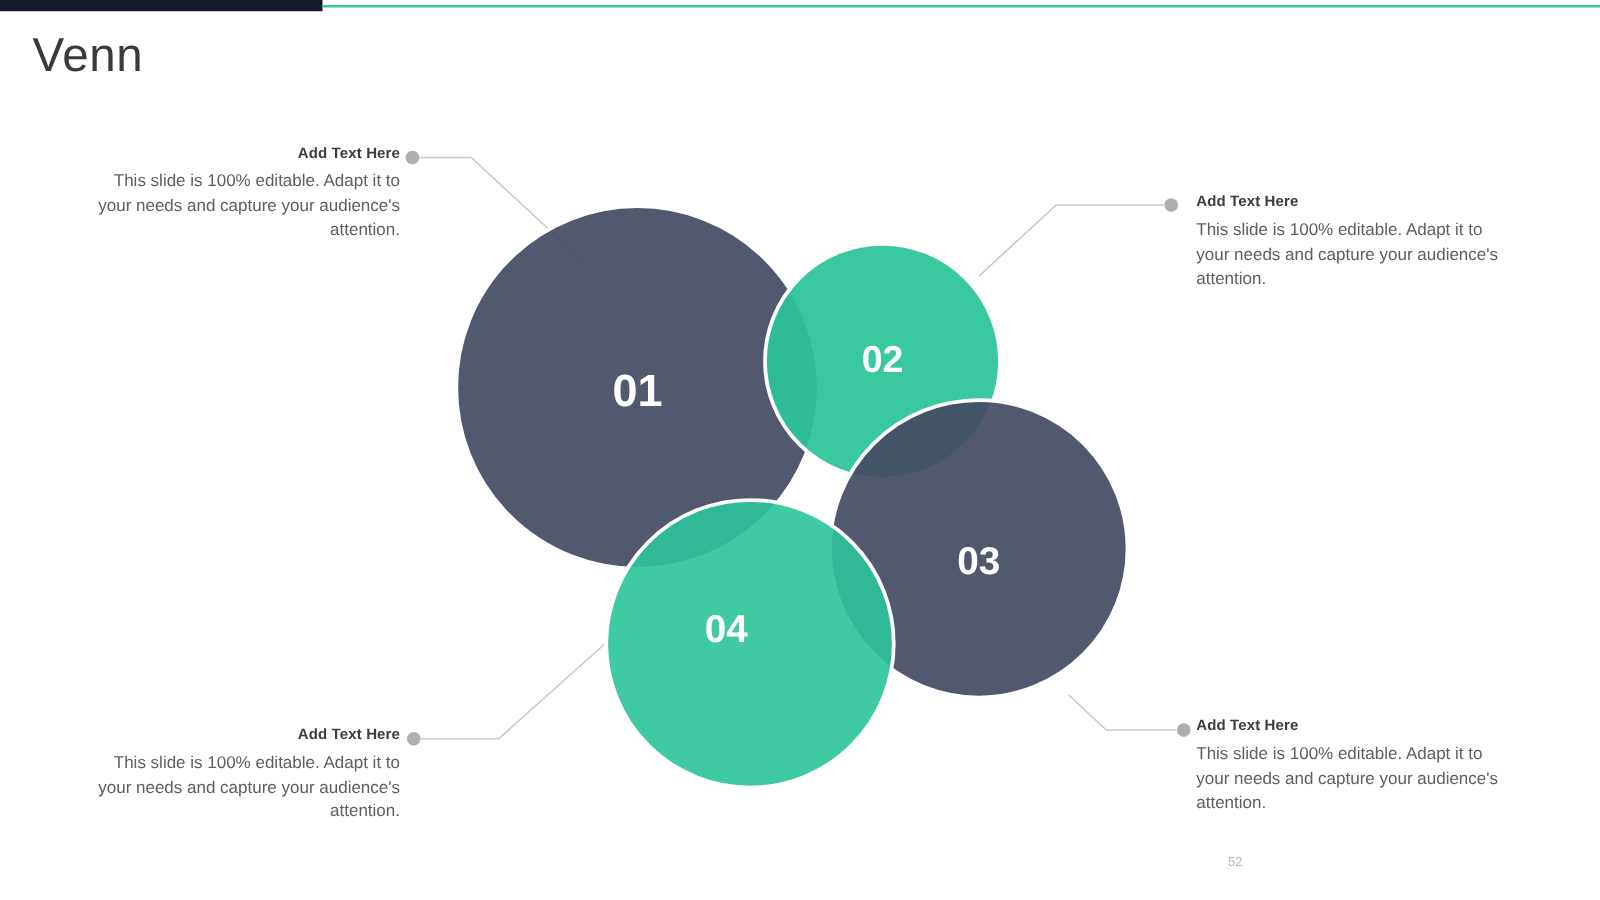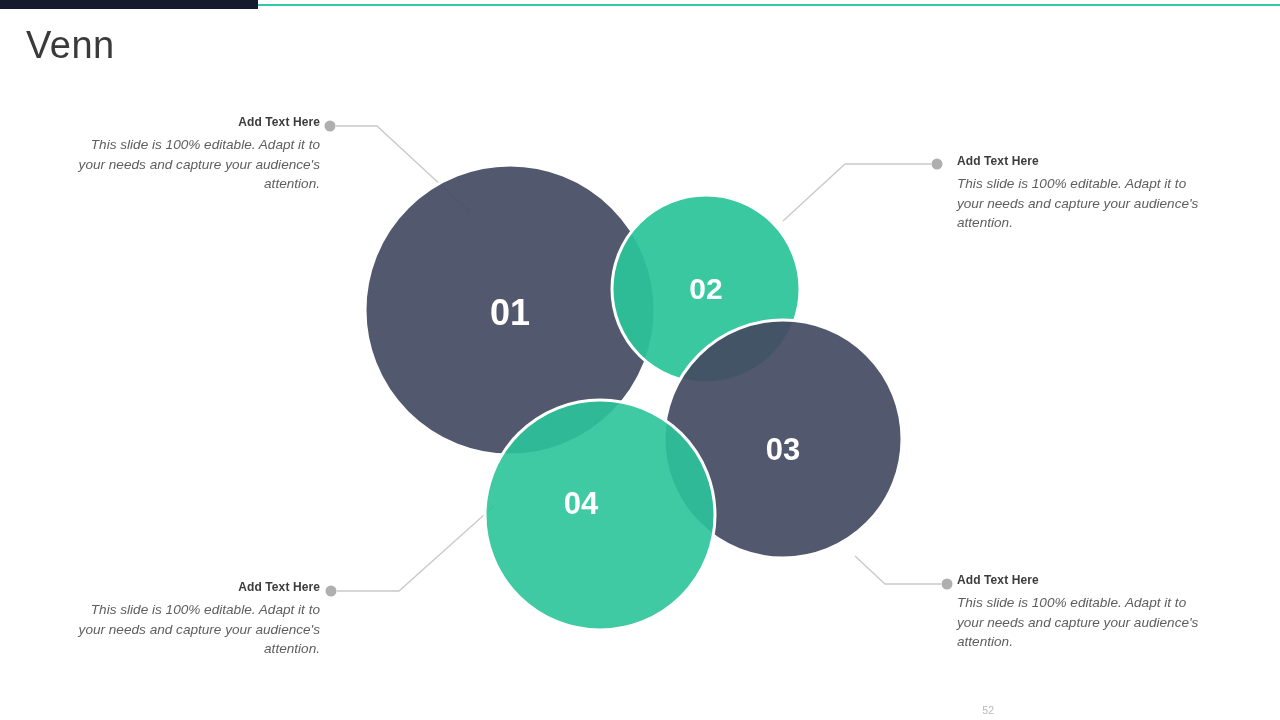--- a/index.html
+++ b/index.html
@@ -70,33 +70,32 @@
     font-weight:bold;
     color:#3C3C3C;
     letter-spacing:0.1px;
     margin-bottom:6px;
     white-space:nowrap;
   }
   .label-block .lbl-body {
     font-size:13.6px;
     line-height:19.5px;
     color:#5E5E5E;
-    font-style:italic;
   }
   .align-right { text-align:right; }
   .align-left  { text-align:left; }
 
   #label-tl { left:68px;  top:115px; }
   #label-tr { left:957px; top:154px; }
   #label-bl { left:68px;  top:580px; }
   #label-br { left:957px; top:573px; }
 
   
   .page-number {
-    position:absolute; right:18px; bottom:4px;
+    position:absolute; right:18px; bottom:24px;
     font-size:10.5px;
     color:#B9B9B9;
   }
 </style>
 </head>
 <body>
 
 <div class="slide">
 
   <div class="topbar-dark"></div>

